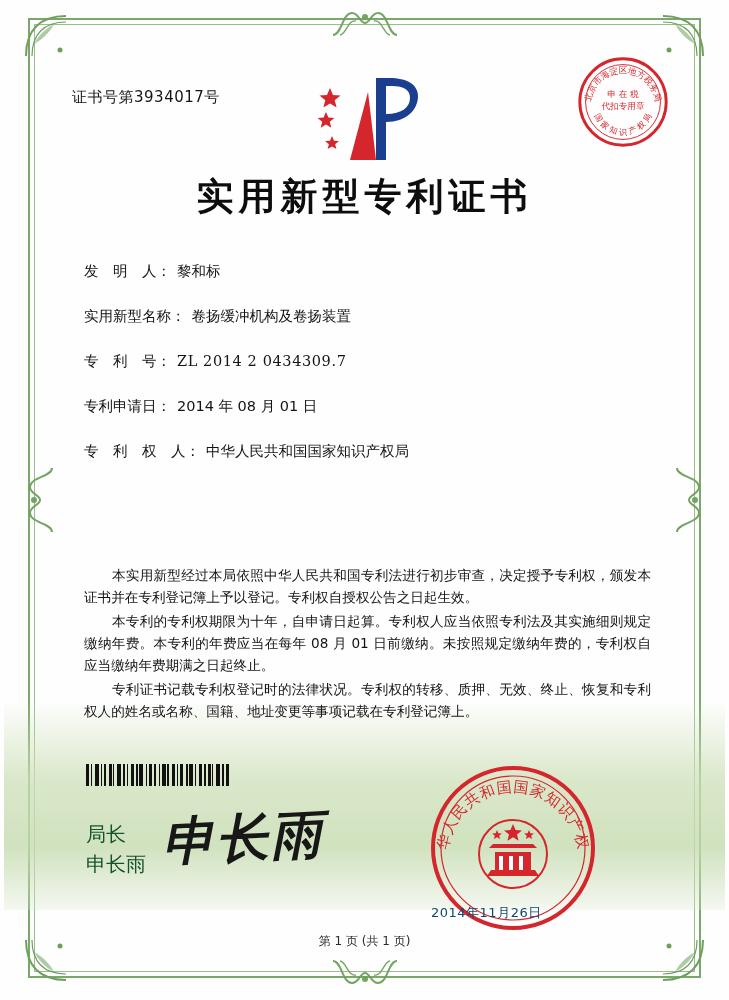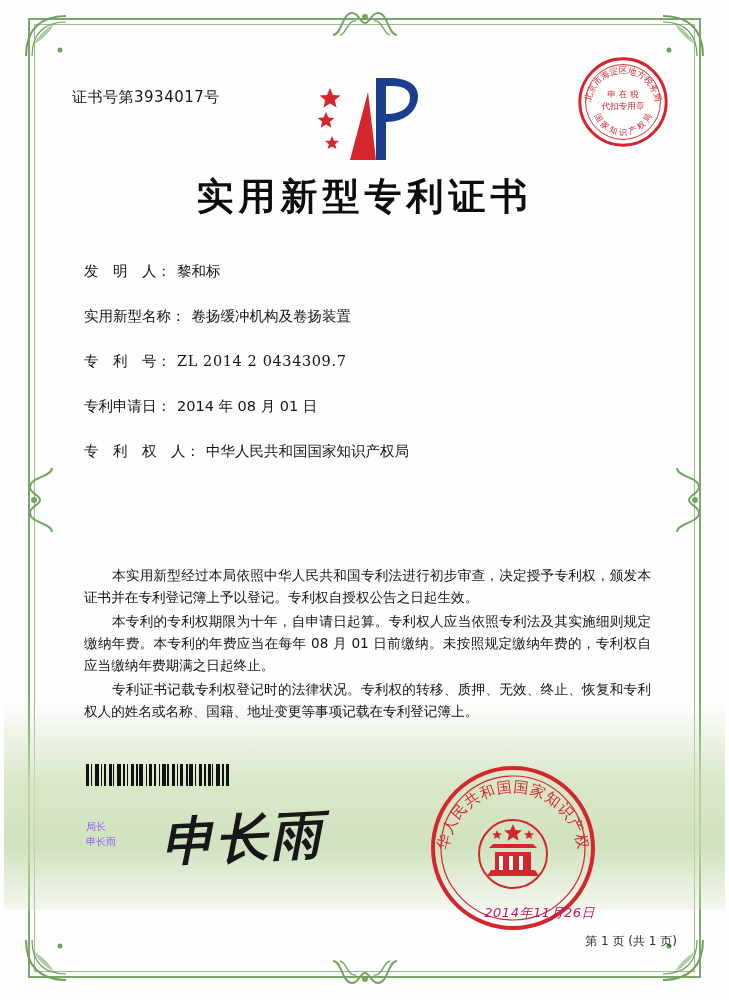--- a/index.html
+++ b/index.html
@@ -185,23 +185,23 @@
     top: 700px;
     height: 210px;
     background: linear-gradient(180deg, rgba(220,232,205,0) 0%, rgba(206,224,185,.75) 38%, rgba(197,219,175,.8) 70%, rgba(215,230,200,.25) 100%);
     pointer-events: none;
   }
 
   .signature-block {
     position: absolute;
     left: 34px;
     top: 775px;
-    font-size: 10px;
+    font-size: 20px;
     line-height: 1.5;
-    color: #8b5cf6;
+    color: #14532d;
   }
   .sign-script {
     position: absolute;
     left: 110px;
     top: 760px;
     font-family: "DejaVu Serif", serif;
     font-size: 52px;
     font-weight: bold;
     font-style: italic;
     letter-spacing: 2px;
@@ -216,32 +216,31 @@
     top: 718px;
     width: 172px;
     height: 172px;
   }
   .seal-main svg { display:block; width:100%; height:100%; }
   .seal-date {
     position: absolute;
     right: 82px;
     top: 860px;
     width: 164px;
-    text-align: right;
+    text-align: left;
     font-size: 13px;
-    color: #be185d;
+    color: #0c4a6e;
     letter-spacing: .5px;
-    font-style: italic;
   }
 
   .page-foot {
     position: absolute;
     left: 0; right: 0;
     bottom: 4px;
-    text-align: right;
+    text-align: center;
     font-size: 12px;
     color: #2a2a2a;
   }
 </style>
 </head>
 <body>
 
 <div class="certificate">
 
   <div class="border-outer"></div>

